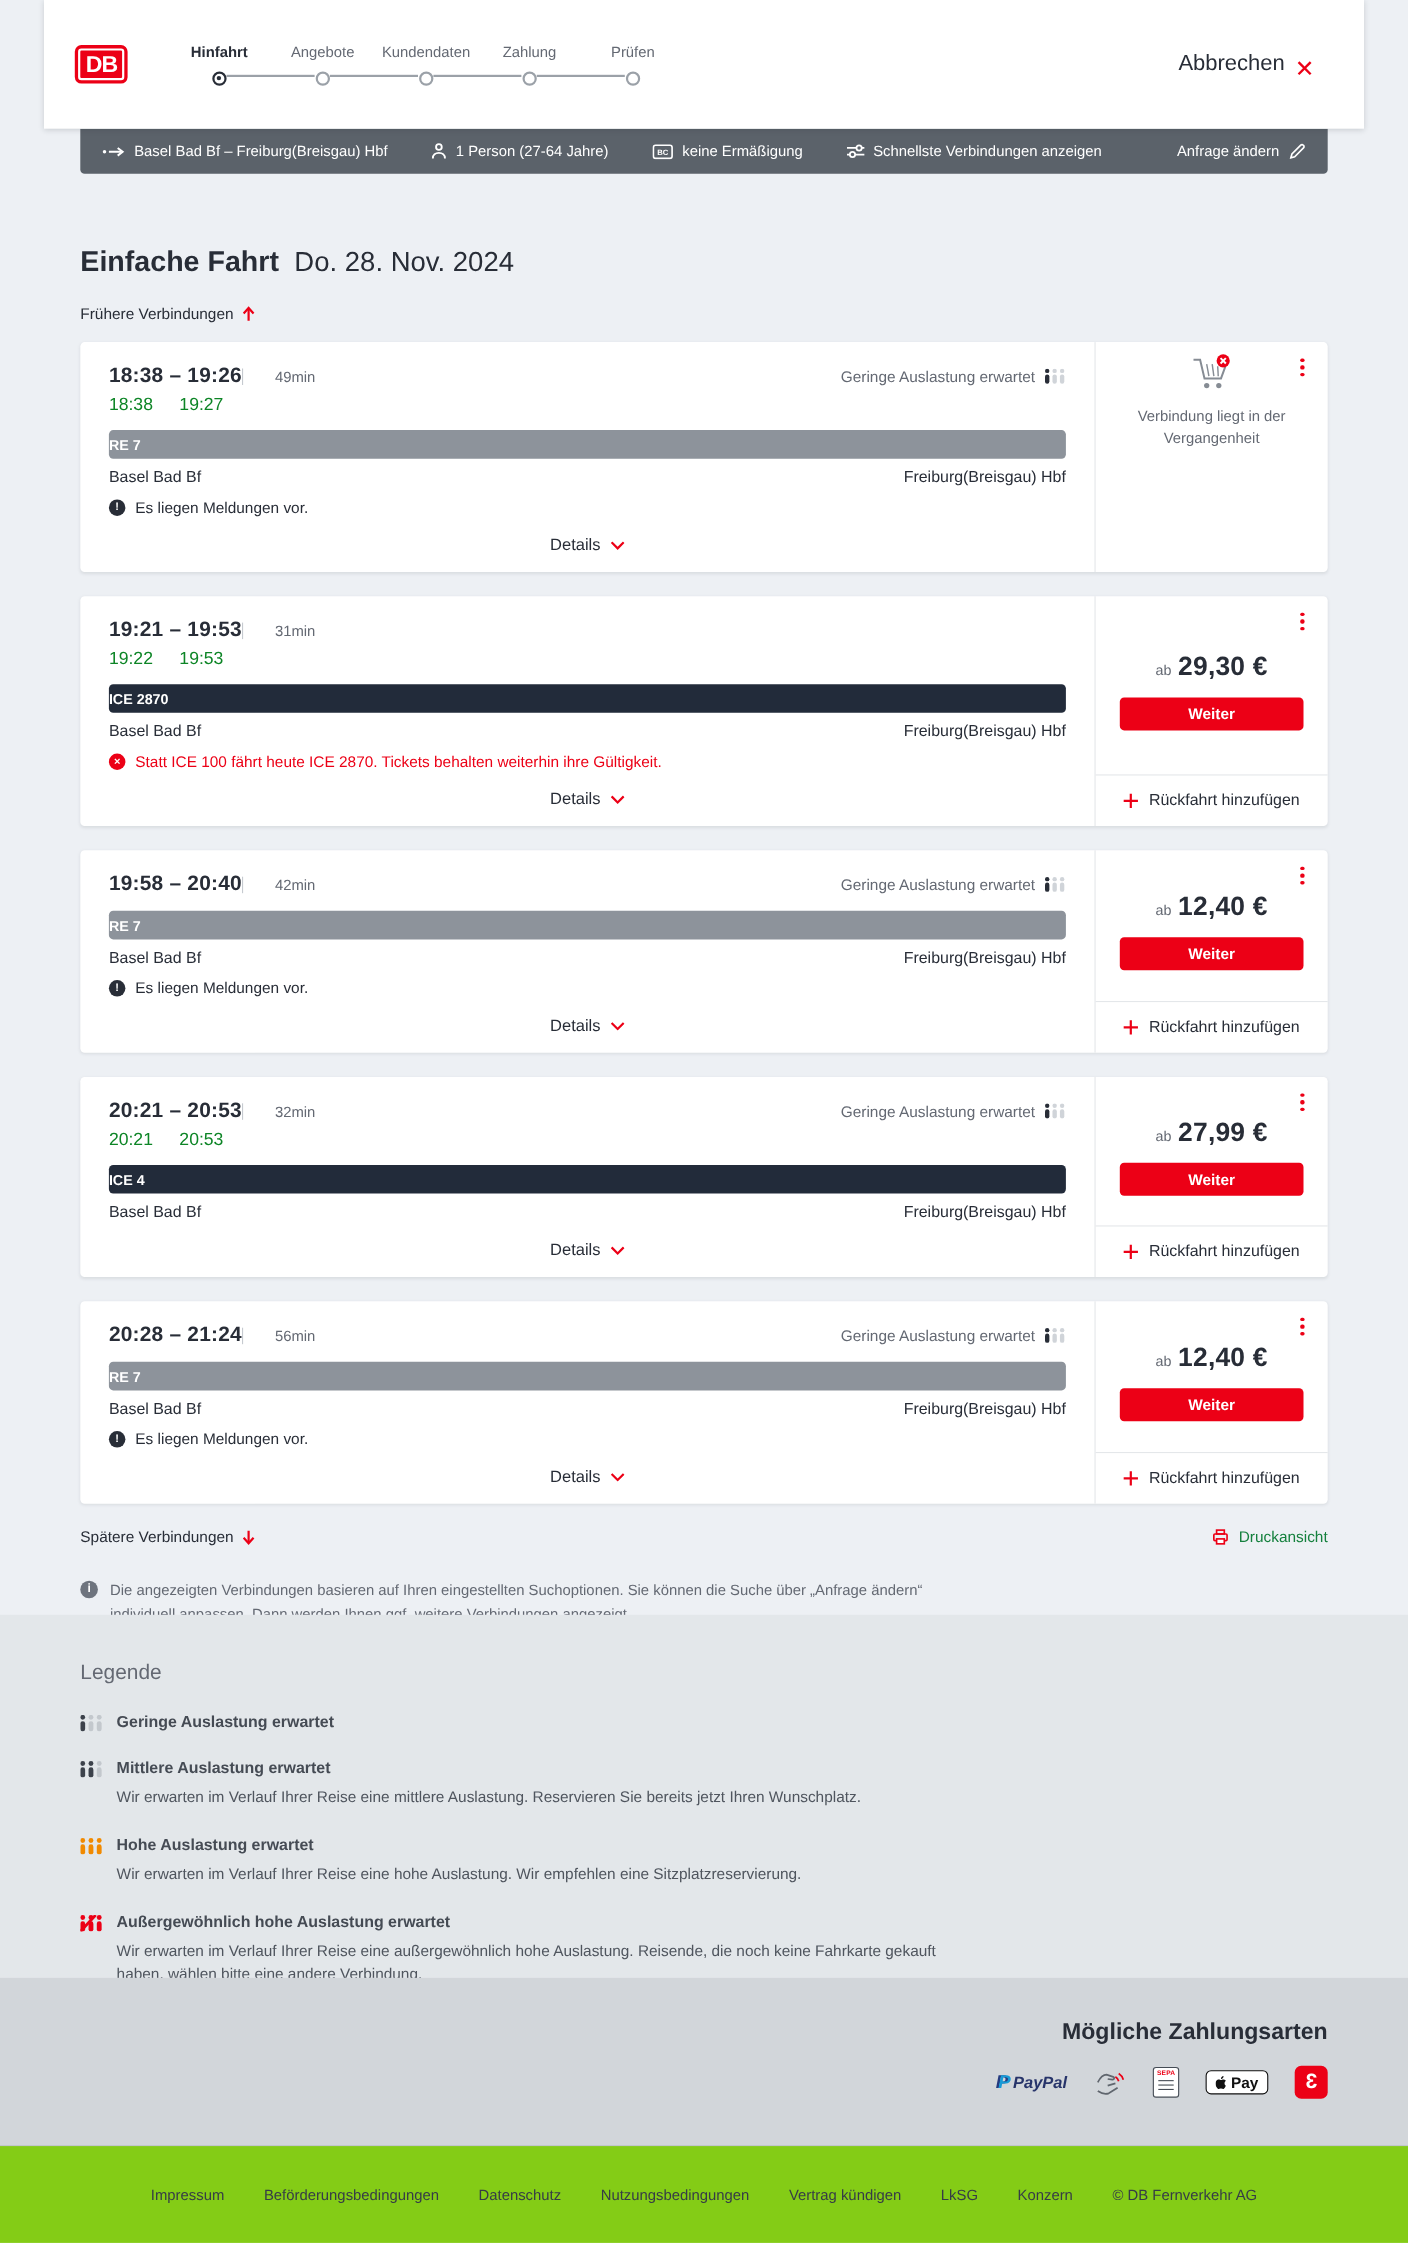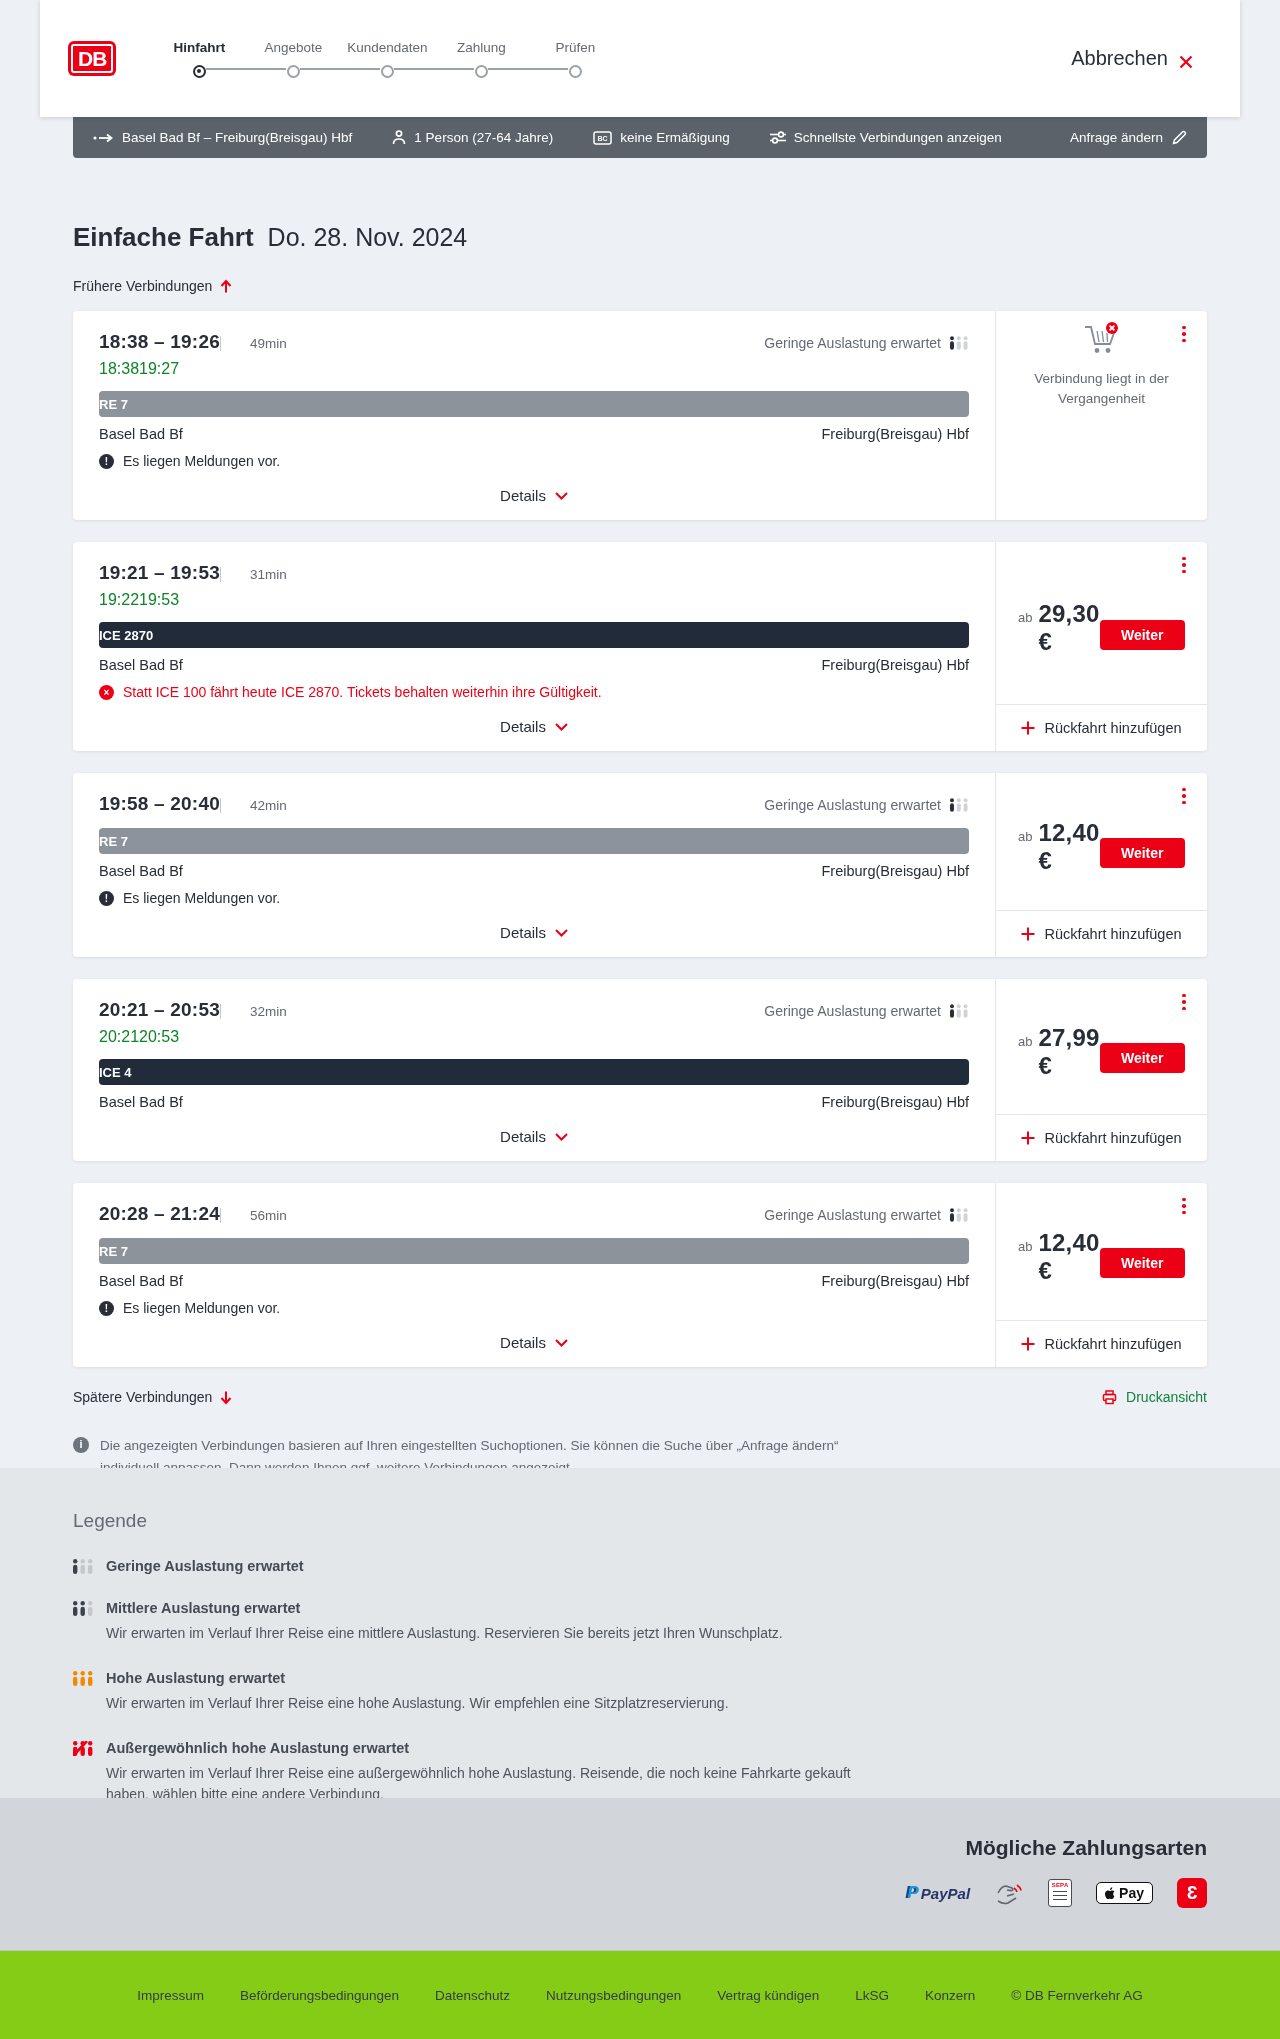--- a/index.html
+++ b/index.html
@@ -60,21 +60,21 @@
   .cards { margin-top:16px; }
   .card {
     background:#fff; border-radius:4px; box-shadow:0 1px 3px rgba(40,45,55,.10);
     display:flex; margin-bottom:22px;
   }
   .card-left { flex:1; padding:20px 26px 12px 26px; }
   .head-row { display:flex; align-items:baseline; }
   .c-times { font-size:19px; font-weight:bold; color:#282d37; letter-spacing:.2px; }
   .c-dur { font-size:13.5px; color:#646973; border-left:1.5px solid #c6cad0; padding-left:29px; margin-left:0; }
   .c-occ { margin-left:auto; display:flex; align-items:center; gap:9px; font-size:14px; color:#646973; }
-  .rt-row { margin-top:7px; display:flex; font-size:16px; color:#0d8526; }
+  .rt-row { margin-top:7px; display:flex; gap:24px; font-size:16px; color:#0d8526; }
   .train-bar {
     margin-top:13px; height:26px; border-radius:4px; display:flex; align-items:center; justify-content:flex-start;
     color:#fff; font-weight:bold; font-size:13px;
   }
   .train-bar.regional { background:#8d939b; }
   .train-bar.ice { background:#222b3a; }
   .stations { margin-top:9px; display:flex; justify-content:space-between; font-size:14.5px; color:#282d37; }
   .msg { margin-top:11px; display:flex; align-items:center; gap:9px; font-size:14px; }
   .msg.notice { color:#282d37; }
   .msg.alert { color:#ec0016; }
@@ -82,21 +82,21 @@
     width:15px; height:15px; border-radius:50%; color:#fff; flex:0 0 15px;
     display:inline-flex; align-items:center; justify-content:center; font-weight:bold; font-size:10px;
   }
   .circle-ic.notice { background:#282d37; }
   .circle-ic.alert { background:#ec0016; }
   .details-row { margin-top:14px; display:flex; justify-content:center; }
   .details-btn { display:inline-flex; align-items:center; gap:9px; font-size:15px; color:#282d37; cursor:pointer; padding:4px 6px; }
   .card-right { width:212px; border-left:1px solid #e4e7ea; position:relative; display:flex; flex-direction:column; }
   .kebab { position:absolute; top:10px; right:12px; width:22px; height:26px; display:flex; flex-direction:column; gap:3px; align-items:center; justify-content:center; cursor:pointer; }
   .kebab i { width:3.5px; height:3.5px; border-radius:50%; background:#ec0016; }
-  .price-area { flex:1; display:flex; flex-direction:row; align-items:center; justify-content:center; padding:26px 22px 16px; }
+  .price-area { flex:1; display:flex; flex-direction:column; align-items:center; justify-content:center; padding:26px 22px 16px; }
   .price-line { display:flex; align-items:baseline; gap:6px; }
   .ab { font-size:13px; color:#646973; }
   .price { font-size:24px; font-weight:bold; color:#282d37; letter-spacing:.2px; }
   .weiter {
     margin-top:13px; width:100%; height:30px; background:#ec0016; border:none; border-radius:4px;
     color:#fff; font-weight:bold; font-size:14px; font-family:inherit; cursor:pointer;
   }
   .return-area { border-top:1px solid #e4e7ea; height:47px; display:flex; align-items:center; justify-content:center; gap:9px; font-size:14.5px; color:#282d37; cursor:pointer; }
   .past-area { flex:1; display:flex; flex-direction:column; align-items:center; justify-content:flex-start; gap:12px; padding:10px 26px; text-align:center; color:#646973; font-size:13.5px; line-height:1.45; }
   .later-row { margin-top:8px; display:flex; justify-content:space-between; align-items:center; }

